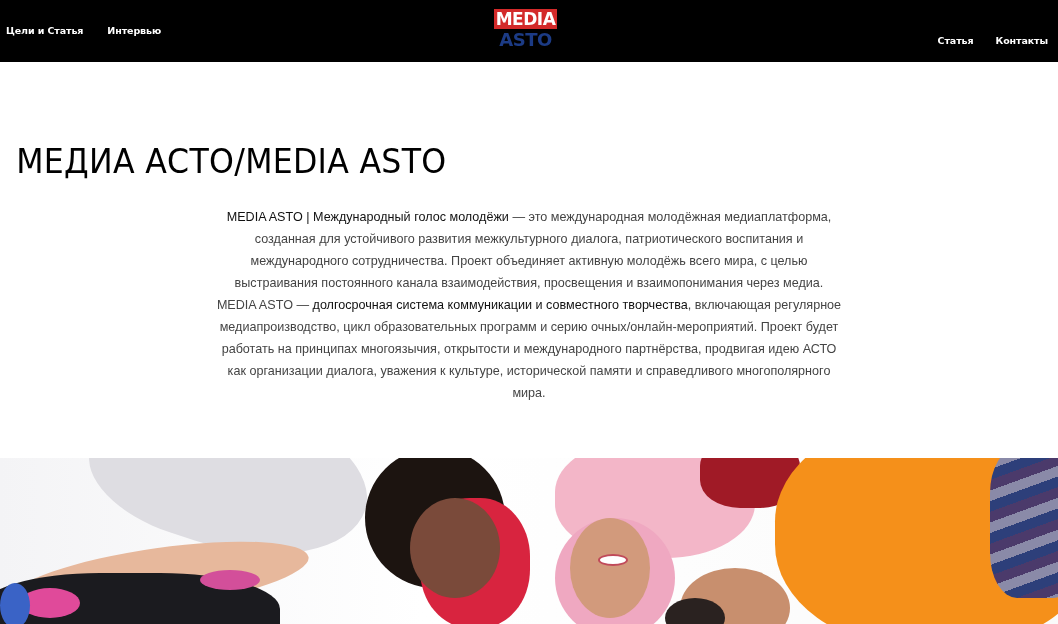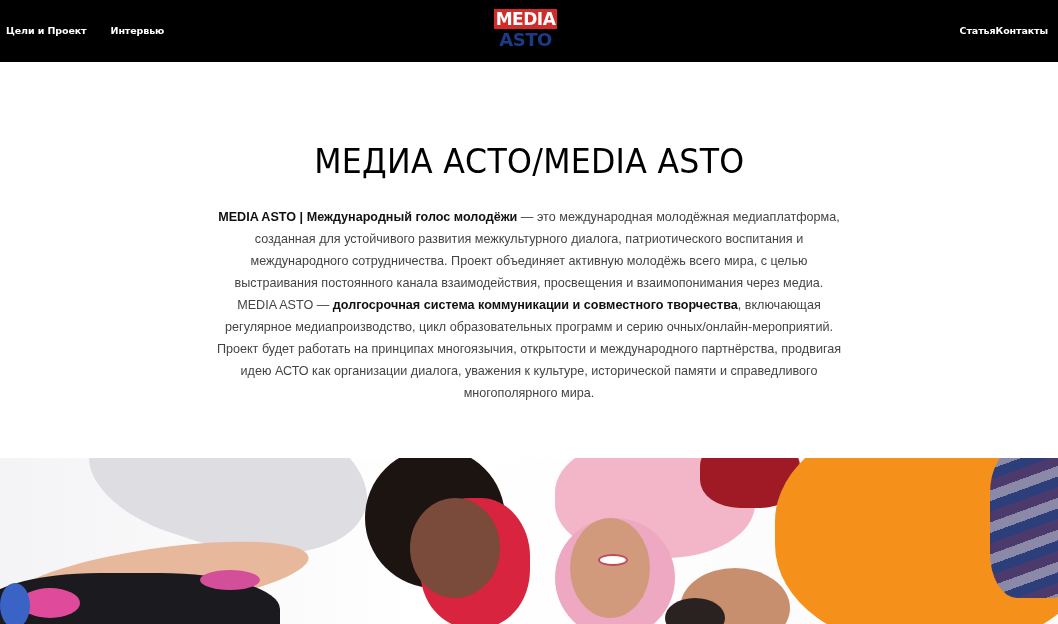--- a/index.html
+++ b/index.html
@@ -4,66 +4,66 @@
   <style>
     * { box-sizing: border-box; margin: 0; padding: 0; }
     html, body { width: 1058px; height: 624px; overflow: hidden; background: #ffffff; }
     body { font-family: "Liberation Sans", sans-serif; color: #111; position: relative; }
 
     .topbar {
       position: absolute; left: 0; top: 0; width: 1058px; height: 62px;
       background: #000000;
     }
     .nav-left { position: absolute; left: 6px; top: 25px; display: flex; gap: 24px; }
-    .nav-right { position: absolute; right: 10px; top: 25px; display: flex; }
+    .nav-right { position: absolute; right: 10px; top: 35px; display: flex; gap: 22px; }
     .nav-link {
       color: #ffffff; font-size: 9.5px; font-weight: bold; text-decoration: none;
       font-family: "DejaVu Sans", sans-serif; letter-spacing: -0.1px; cursor: pointer;
       line-height: 12px;
     }
 
     .logo { position: absolute; left: 494px; top: 9px; width: 64px; height: 42px; cursor: pointer; }
     .logo-top {
       position: absolute; left: 0; top: 0; width: 63px; height: 20px; background: #d32a2a;
       color: #ffffff; font-weight: bold; font-size: 17px; text-align: center; line-height: 20px;
       font-family: "DejaVu Sans", sans-serif; letter-spacing: -0.5px;
     }
     .logo-bottom {
       position: absolute; left: 0; top: 20px; width: 63px; height: 22px;
       color: #1c3b85; font-weight: bold; font-size: 18px; text-align: center; line-height: 22px;
       font-family: "DejaVu Sans", sans-serif; letter-spacing: -0.5px;
     }
 
     .title {
-      position: absolute; left: 0; top: 141px; width: 1058px; text-align: center;
+      position: absolute; left: 0; top: 141px; width: 1058px; text-align: left;
       font-size: 34px; font-weight: normal; color: #000; letter-spacing: 0.3px;
       font-family: "DejaVu Sans", sans-serif; line-height: 40px;
     }
     .title span { display: inline-block; transform: scaleX(0.93); }
 
     .desc {
       position: absolute; left: 212px; top: 206px; width: 634px; text-align: center;
       font-size: 12.6px; line-height: 22px; color: #444;
       font-family: "Liberation Sans", sans-serif;
     }
     .desc p { margin: 0; }
-    .desc b { color: #111; font-weight: bold; }
+    .desc b { color: #111; font-weight: normal; }
 
     .photo {
       position: absolute; left: 0; top: 458px; width: 1058px; height: 166px; overflow: hidden;
       background: linear-gradient(90deg, #f4f4f6 0%, #ffffff 40%, #fafafa 100%);
     }
     .shape { position: absolute; border-radius: 50%; }
   </style>
 </head>
 <body>
 
 <header class="topbar">
   <nav class="nav-left">
-    <a class="nav-link">Цели и Проект</a>
+    <a class="nav-link">Цели и Статья</a>
     <a class="nav-link">Интервью</a>
   </nav>
 
   <a class="logo">
     <div class="logo-top">MEDIA</div>
     <div class="logo-bottom">ASTO</div>
   </a>
 
   <nav class="nav-right">
     <a class="nav-link">Статья</a>

